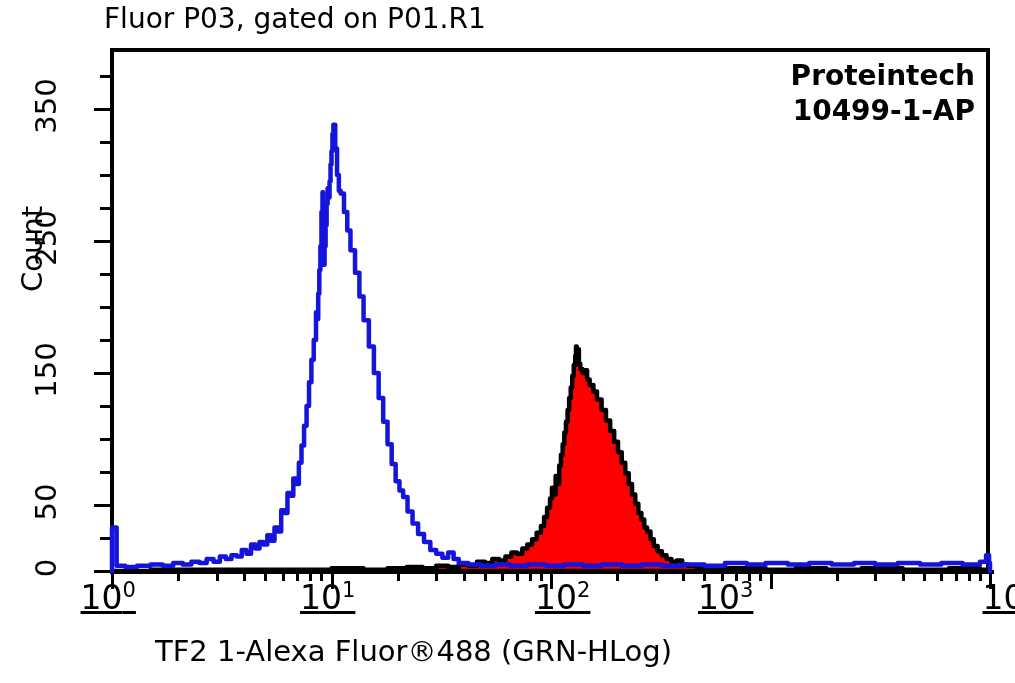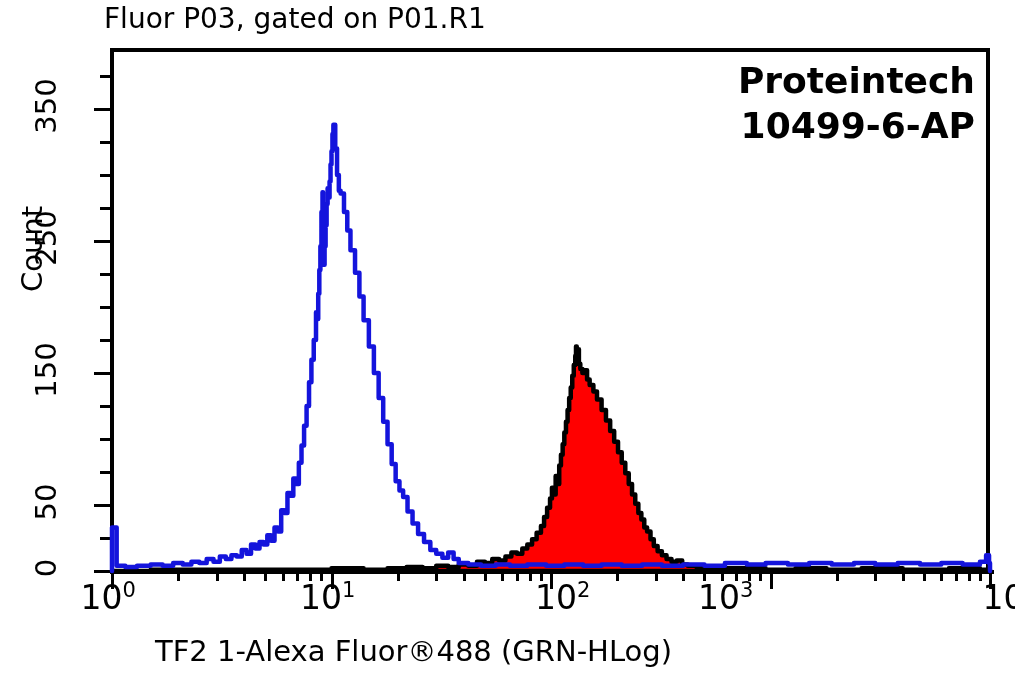--- a/index.html
+++ b/index.html
@@ -4,21 +4,21 @@
 <style>
   html,body{margin:0;padding:0;background:#fff;}
   body{width:1015px;height:683px;overflow:hidden;
        font-family:"DejaVu Sans","Liberation Sans",sans-serif;color:#000;}
   #root{position:relative;width:1015px;height:683px;background:#ffffff;}
 
   .plot-title{position:absolute;left:104px;top:2px;font-size:28px;letter-spacing:0px;
               white-space:nowrap;color:#000;}
 
   .watermark{position:absolute;right:40px;top:58px;text-align:right;
-             font-weight:bold;font-size:36px;line-height:1.25;color:#000;}
+             font-weight:bold;font-size:28px;line-height:1.25;color:#000;}
   .watermark div{white-space:nowrap;}
 
   .y-axis-title{position:absolute;left:-28px;top:232px;width:120px;text-align:center;
                 transform:rotate(-90deg);transform-origin:center center;
                 font-size:29px;white-space:nowrap;}
 
   .x-axis-title{position:absolute;left:0;top:634px;width:827px;text-align:center;
                 font-size:29px;white-space:nowrap;}
 
   
@@ -28,36 +28,36 @@
   .baseline{position:absolute;left:110px;top:570px;width:884px;height:4px;background:#000;}
 
   
   .tick{position:absolute;background:#000;}
   .ytick-major{width:16px;height:3px;left:94px;}
   .ytick-minor{width:10px;height:3px;left:100px;}
   .ylabel{position:absolute;font-size:29px;text-align:center;white-space:nowrap;
           transform:rotate(-90deg);transform-origin:center center;}
   .xtick-major{width:3px;height:17px;top:572px;}
   .xtick-minor{width:3px;height:9px;top:572px;}
-  .xlabel{position:absolute;font-size:33px;white-space:nowrap;top:578px;}
+  .xlabel{position:absolute;font-size:33px;white-space:nowrap;top:578px;text-decoration:underline;}
   .xlabel sup{font-size:21px;vertical-align:super;}
 
   svg.curves{position:absolute;left:0;top:0;width:1015px;height:683px;
              pointer-events:none;overflow:visible;}
 </style>
 </head>
 <body>
 
 <div id="root">
 
   <div class="plot-title">Fluor P03, gated on P01.R1</div>
 
   <div class="watermark">
     <div>Proteintech</div>
-    <div>10499-6-AP</div>
+    <div>10499-1-AP</div>
   </div>
 
   <div class="frame"></div>
   <div class="baseline"></div>
 
   <div class="y-axis-title">Count</div>
   <div class="x-axis-title">TF2 1-Alexa Fluor®488 (GRN-HLog)</div>
 
   <div id="ytick-layer">
       <div class="tick ytick-major" style="top: 108px;"></div>

